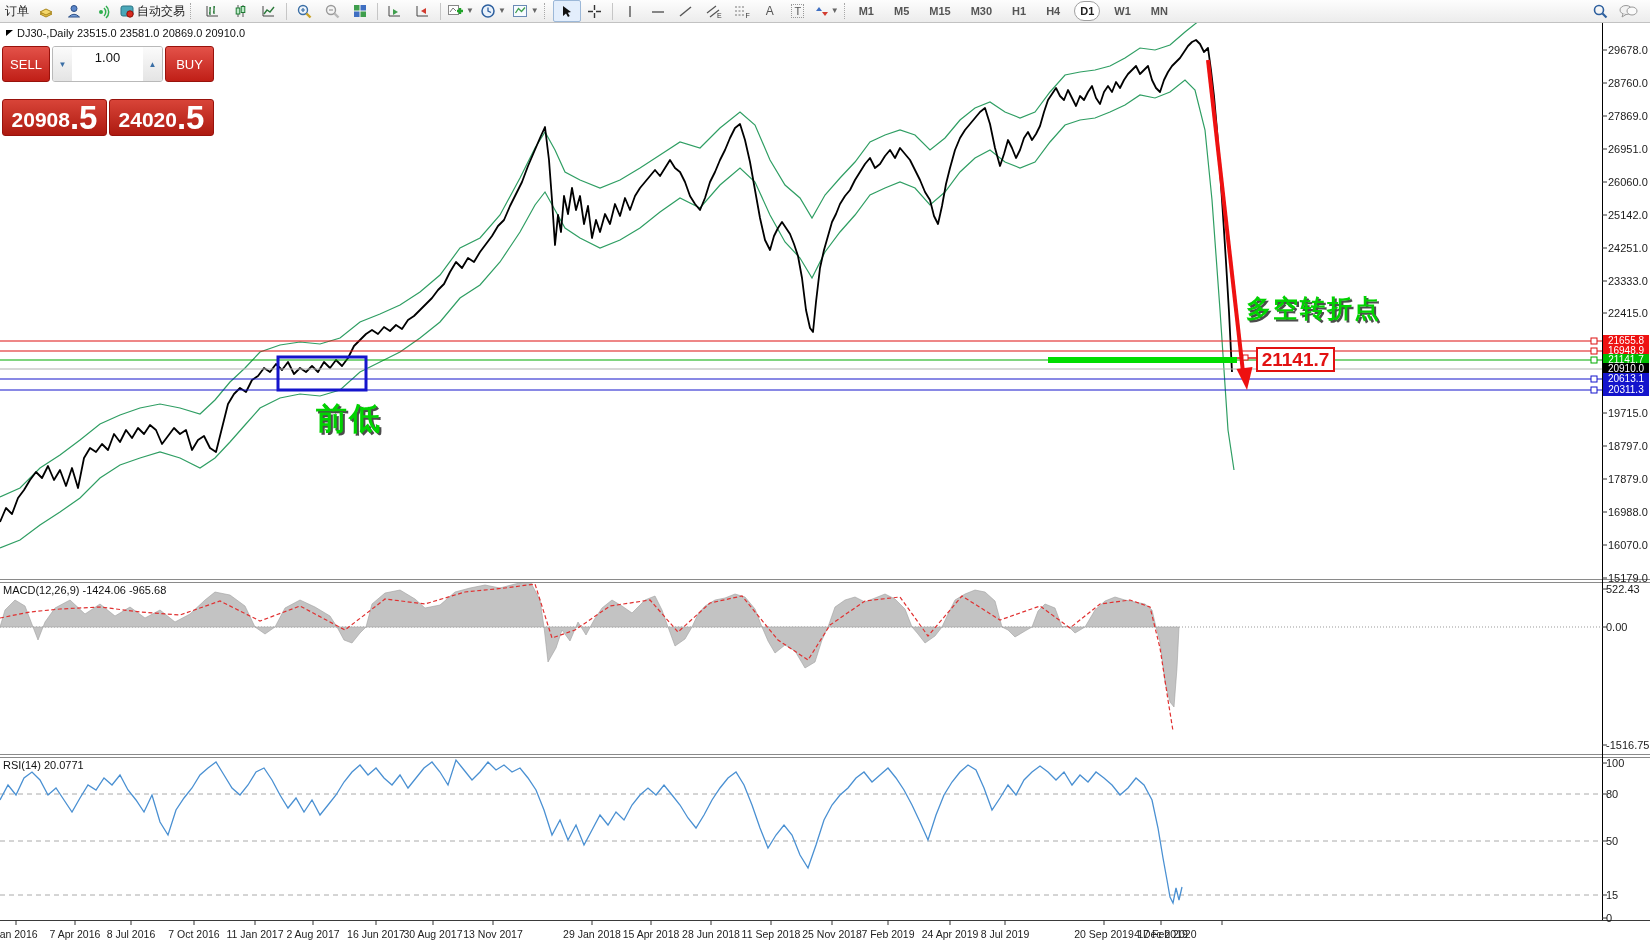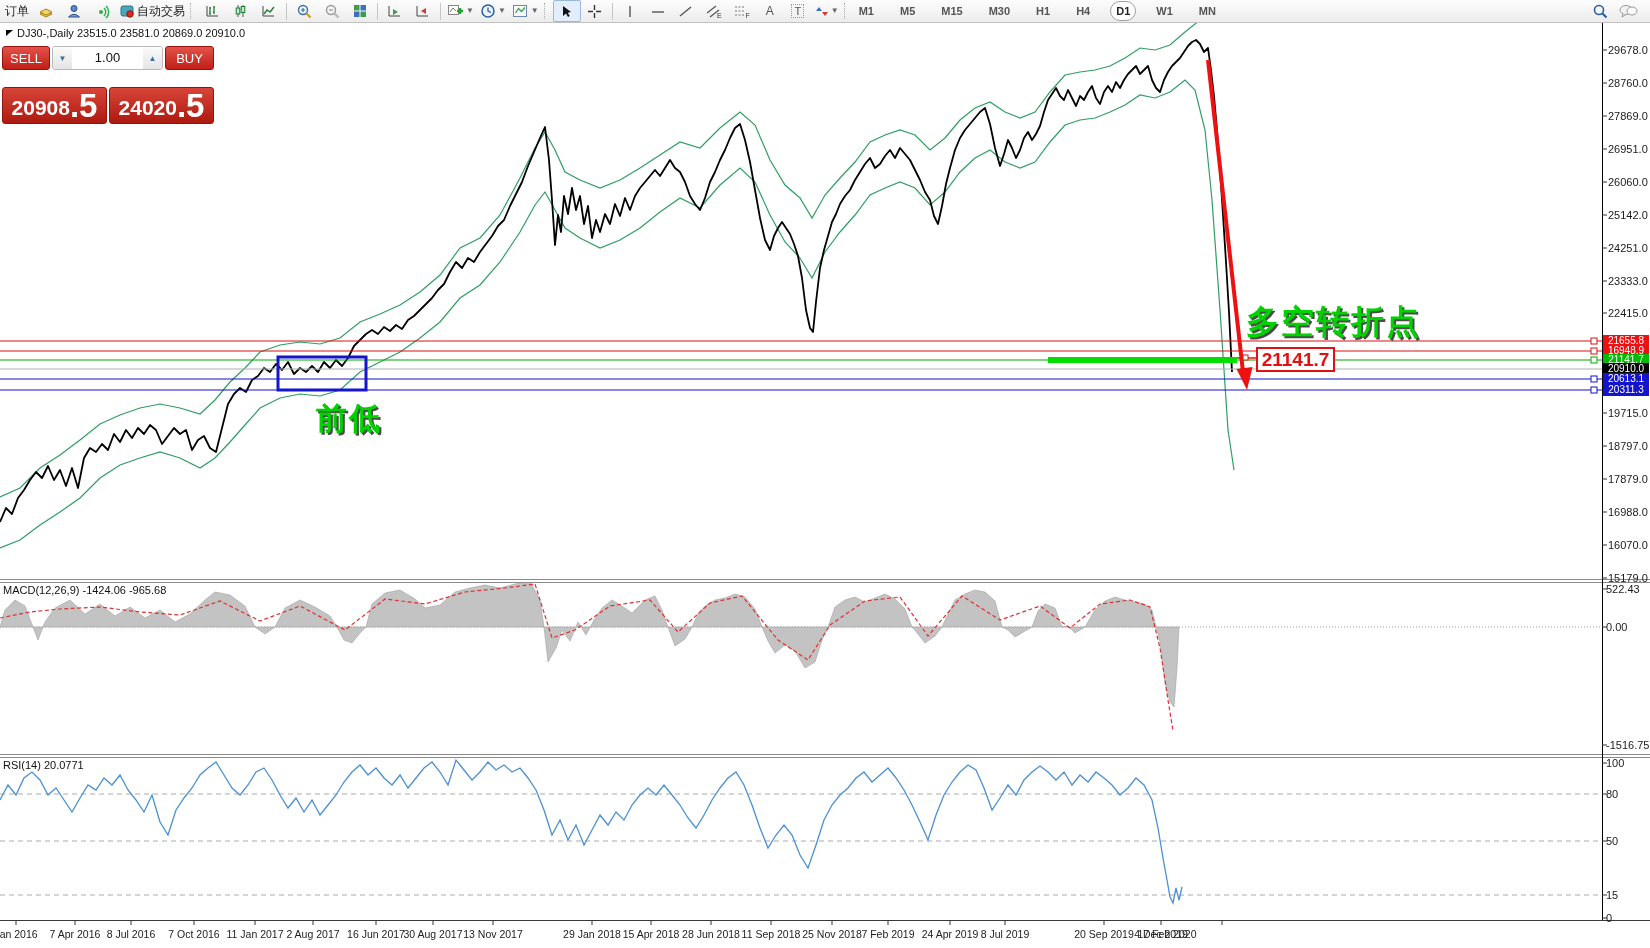--- a/index.html
+++ b/index.html
@@ -16,21 +16,21 @@
   .tbtn.pressed{background:#e3eefc;border-color:#9cb8d8;}
   .tftxt{font-size:11px;color:#555;font-weight:bold;padding:0 5px;height:18px;line-height:18px;border:1px solid transparent;}
   .tftxt.sel{background:#fff;border-color:#a0a0a0;border-radius:10px;color:#222;}
   .caret{font-size:8px;color:#666;line-height:8px;}
   .cn{font-size:12px;color:#222;}
   .spacer{flex:1;}
   
   .symline{position:absolute;left:6px;top:27px;font-size:11px;color:#111;z-index:20;display:flex;align-items:center;gap:4px;}
   .symtri{width:0;height:0;border-top:6px solid #000;border-right:7px solid transparent;}
   .trade{position:absolute;left:2px;top:46px;width:212px;z-index:25;font-family:"Liberation Sans",sans-serif;}
-  .trow1{display:flex;gap:2px;height:24px;}
+  .trow1{display:flex;gap:2px;height:36px;}
   .rbtn{background:linear-gradient(#e35249,#c01f17);border:1px solid #98120c;border-radius:3px;
         color:#fff;font-size:13px;display:flex;align-items:center;justify-content:center;}
   .sellb{width:46px;} .buyb{width:47px;}
   .spin{flex:1;display:flex;border:1px solid #b9b9b9;border-radius:3px;background:#fff;overflow:hidden;}
   .spinbtn{width:19px;background:linear-gradient(#fbfbfb,#e4e4e4);border:0;color:#3a6ea5;font-size:8px;
            display:flex;align-items:center;justify-content:center;}
   .spinval{flex:1;text-align:center;font-size:13px;color:#111;line-height:22px;background:#fff;}
   .trow2{display:flex;gap:2px;margin-top:17px;height:37px;}
   .ptile{flex:1;background:linear-gradient(#d84438,#ad1a10);border:1px solid #98120c;border-radius:3px;
          color:#fff;display:flex;align-items:flex-end;justify-content:center;padding-bottom:2px;}
@@ -39,21 +39,21 @@
   
   .axlbl{position:absolute;left:1608px;font-size:11px;color:#1a1a1a;transform:translateY(-50%);white-space:nowrap;}
   .badge{position:absolute;left:1603px;width:46px;height:12px;line-height:12px;font-size:10px;
          color:#fff;text-align:center;transform:translateY(-50%);white-space:nowrap;}
   .sublbl{position:absolute;font-size:11px;color:#1a1a1a;transform:translateY(-50%);left:1606px;white-space:nowrap;}
   .indlbl{position:absolute;font-size:11px;color:#111;z-index:20;}
   .datelbl{position:absolute;top:928px;width:84px;margin-left:-42px;text-align:center;font-size:10.5px;color:#222;white-space:nowrap;}
   
   .cn-anno{position:absolute;font-weight:bold;color:#00d300;z-index:22;
            text-shadow:2px 2px 0 #4c4c4c;letter-spacing:2px;font-family:"Liberation Sans",sans-serif;}
-  .anno-turn{left:1246px;top:300px;font-size:33px;}
+  .anno-turn{left:1246px;top:292px;font-size:25px;}
   .anno-low{left:316px;top:398px;font-size:31px;}
   .pricetag{position:absolute;left:1256px;top:347px;width:75px;height:21px;background:#fff;
             border:2px solid #e21111;color:#e21111;font-size:19px;font-weight:bold;
             text-align:center;line-height:21px;z-index:22;}
   svg.overlay{position:absolute;left:0;top:0;z-index:10;}
   .ico{display:block;}
 </style>
 </head>
 <body>
 
@@ -224,21 +224,21 @@
   </div>
   <div class="tbtn">
     <svg class="ico" width="14" height="15">
         <path d="M4 3 L7 7 L1 7 Z" fill="#3f6fc2"></path>
         <path d="M10 12 L13 8 L7 8 Z" fill="#d23b2f"></path>
       </svg>
     <span class="caret">▼</span>
   </div>
 
   <div class="grip"></div>
-  <div id="tf-group" style="display:flex;align-items:center;gap:14px;">
+  <div id="tf-group" style="display:flex;align-items:center;gap:8px;">
       <div class="tftxt">M1</div>
       <div class="tftxt">M5</div>
       <div class="tftxt">M15</div>
       <div class="tftxt">M30</div>
       <div class="tftxt">H1</div>
       <div class="tftxt">H4</div>
       <div class="tftxt sel">D1</div>
       <div class="tftxt">W1</div>
       <div class="tftxt">MN</div>
     </div>

